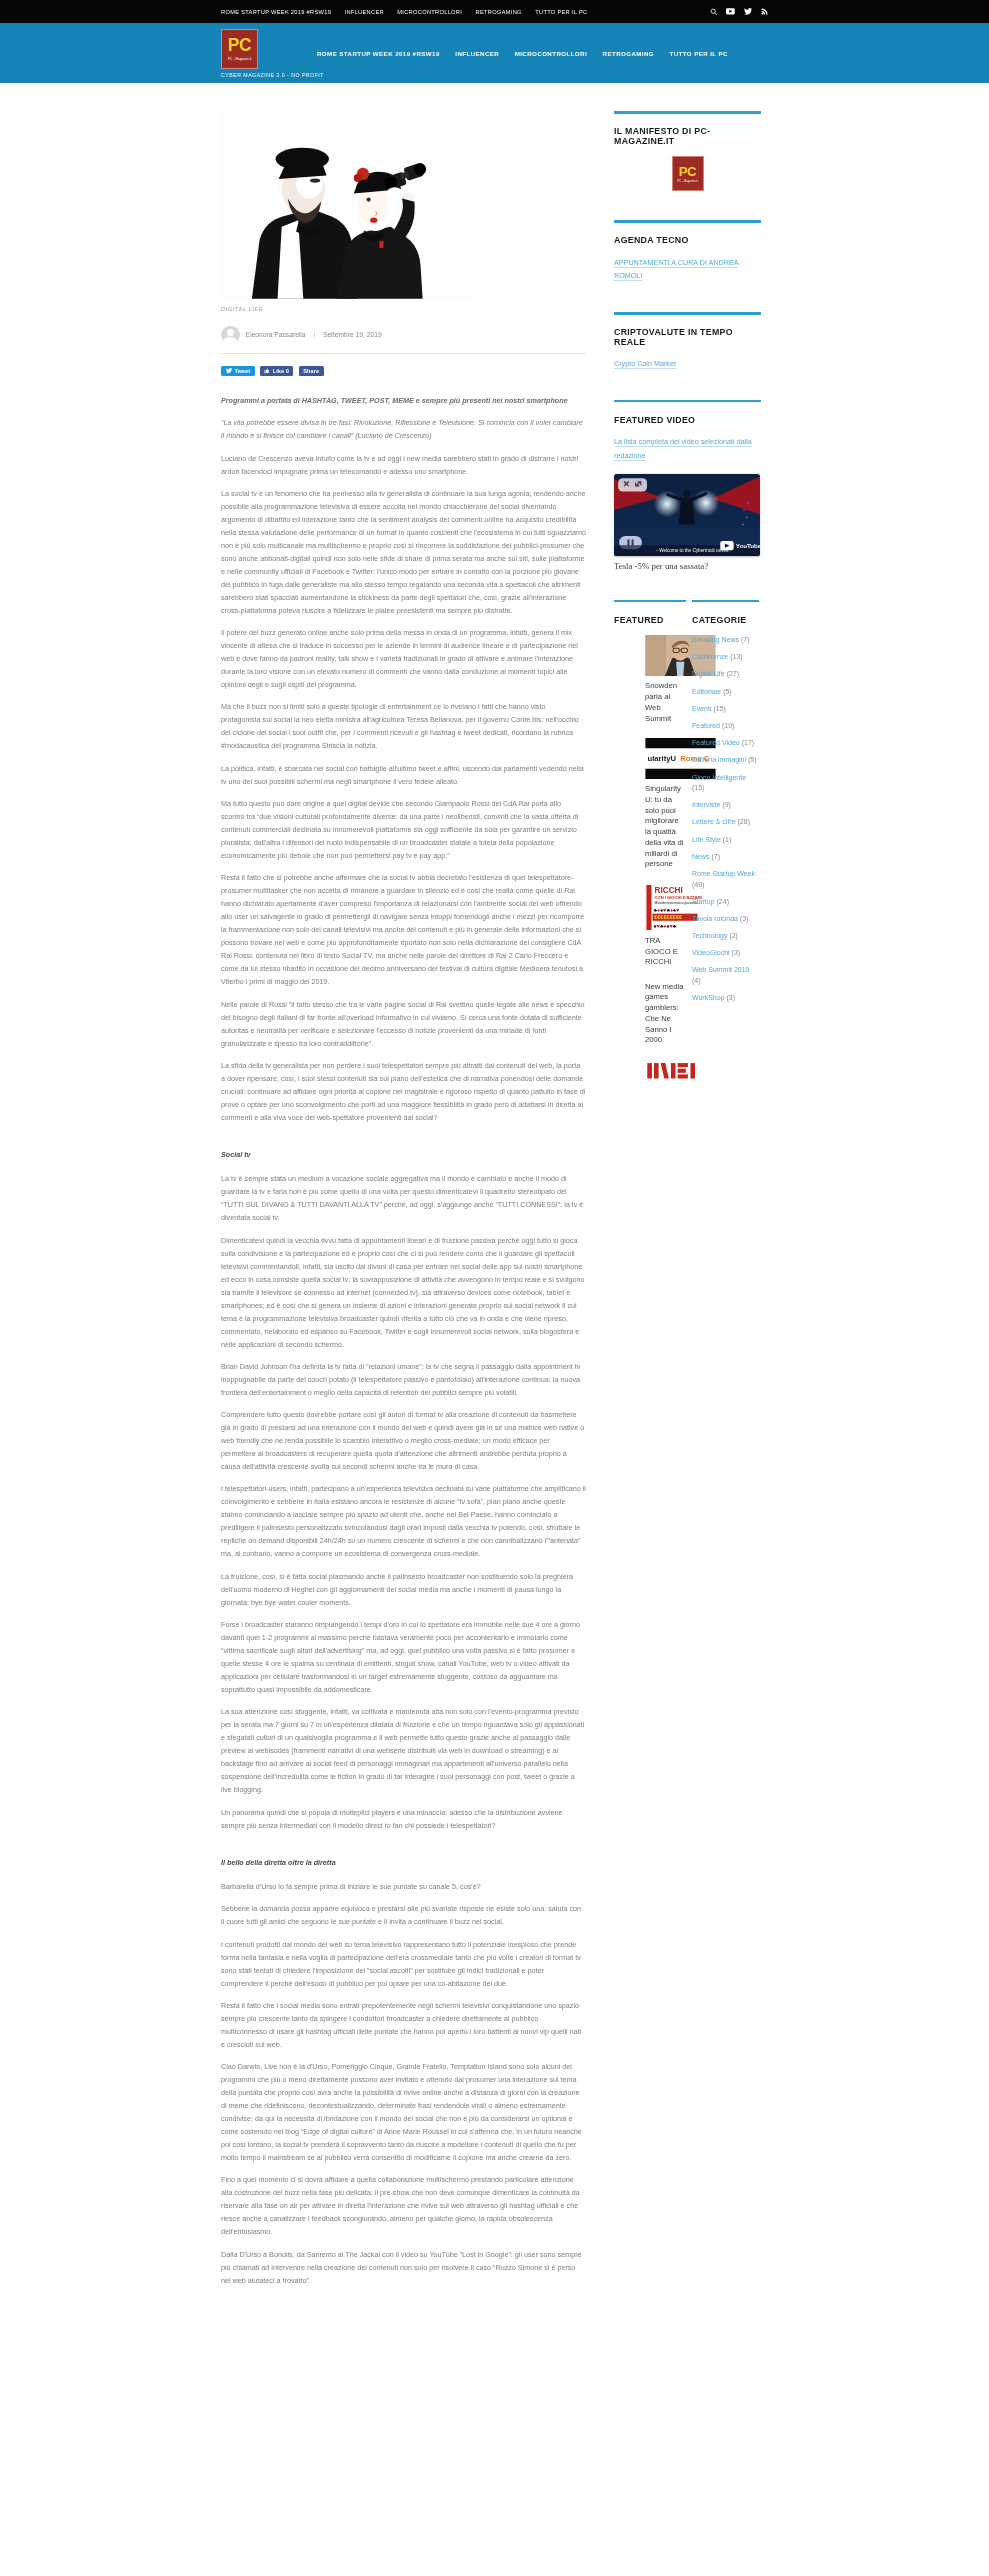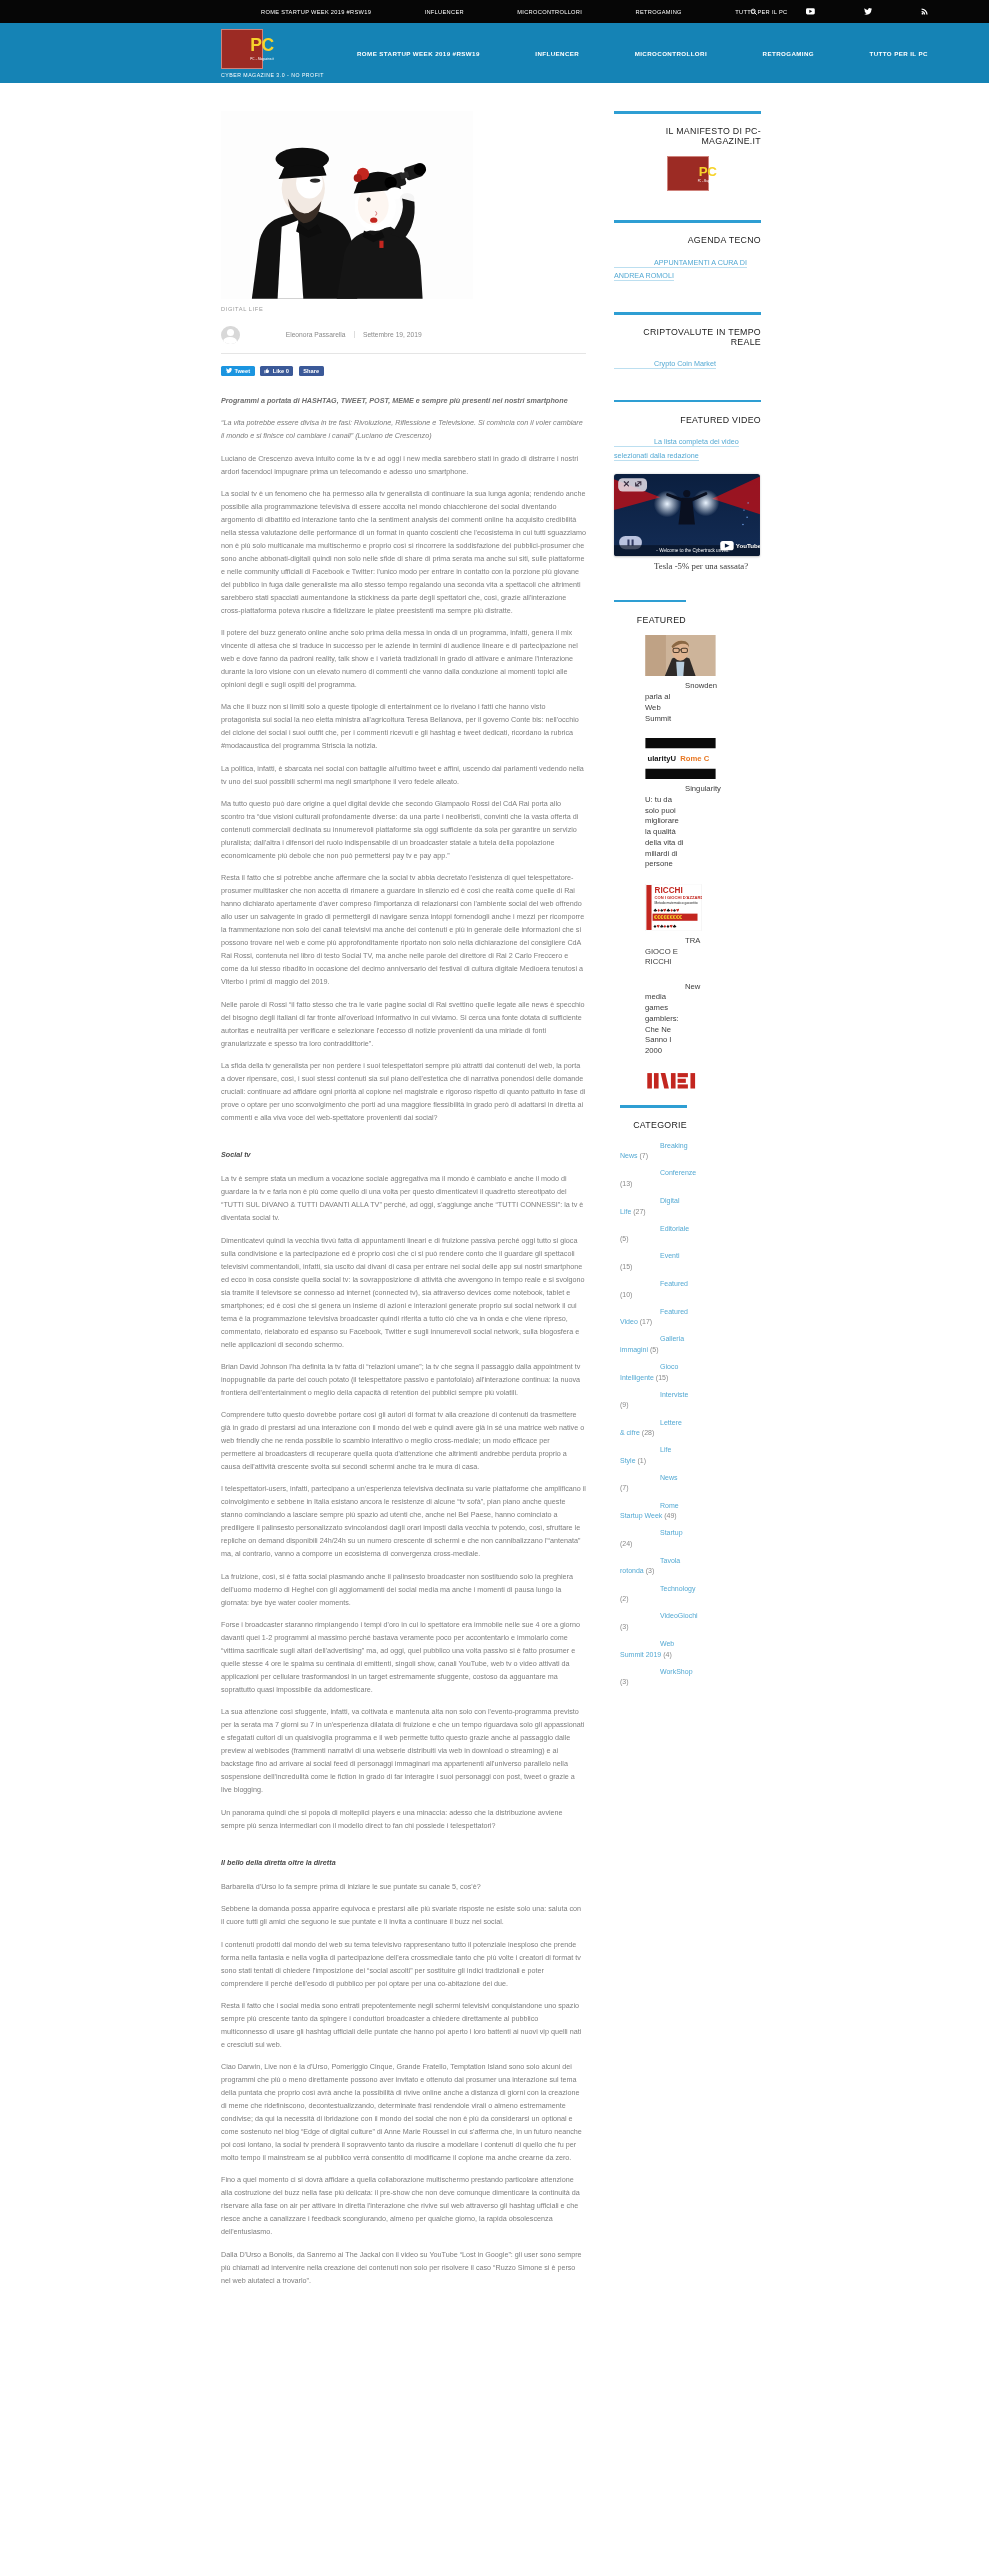--- a/index.html
+++ b/index.html
@@ -1,17 +1,17 @@
 <!DOCTYPE html>
 <html lang="it" style="font-size:8.2px"><head>
 <meta charset="utf-8">
 <style>
   * { margin:0; padding:0; box-sizing:border-box; }
   html,body { width:989px; background:#ffffff; font-family:"Liberation Sans", sans-serif; }
-  a { text-decoration:none; cursor:pointer;padding-left:40px; }
+  a { text-decoration:none; cursor:pointer; }
 
   
   .topbar { height:23px; background:#060606; display:flex; align-items:center; padding-left:221px; position:relative; }
   .topbar-menu { display:flex; gap:13.4px; }
   .topbar-menu a { color:#ffffff; font-size:5.7px; letter-spacing:0.3px; text-transform:uppercase; }
   .topbar-icons { position:absolute; left:710px; display:flex; align-items:center; gap:8.8px; }
   .topbar-icons svg { display:block; }
 
   
   .header { height:60px; background:#1583b5; position:relative; }
@@ -49,30 +49,30 @@
   .article-body { margin-top:17.5px; }
   .article-body p { color:#7d7d7d; font-size:7.2px; line-height:13px; margin-bottom:9.3px; width:365px; }
   .article-body .b-intro { font-weight:bold; font-style:italic; color:#6f6f6f; }
   .article-body .b-quote { font-style:italic; }
   .article-body .b-h3 { font-weight:bold; font-style:italic; color:#4a4a4a; margin-top:24px; margin-bottom:11.3px; }
   .article-body .b-gap { height:247px; margin:0; }
 
   
   .widget { margin-bottom:29px; }
   .widget-bar { height:2.6px; background:#2e9ed3; margin-bottom:12.4px; }
-  .widget-title { color:#1b1b1b; font-size:8.8px; font-weight:normal; letter-spacing:0.3px; text-transform:uppercase; margin-bottom:10.3px;text-align:right; }
+  .widget-title { color:#1b1b1b; font-size:8.8px; font-weight:bold; letter-spacing:0.3px; text-transform:uppercase; margin-bottom:10.3px; }
   .widget a.w-link { color:#54a9d3; font-size:7.2px; line-height:1.9; border-bottom:0.5px solid #bcdff0;margin-top:11px; }
   .w-logo-wrap { display:flex; justify-content:center; margin-top:4.1px; }
   .mini-logo { width:32px; height:35px; background:#9c2b24; border:1px solid #cf837c; display:flex; flex-direction:column; align-items:center; justify-content:center; }
   .mini-logo .logo-pc { font-size:13.4px; }
   .mini-logo .logo-sub { font-size:2.6px; margin-top:2.1px; }
   .video-frame { width:146px; height:82px; border-radius:2.6px; overflow:hidden; margin-top:11.3px; box-shadow:0 0.5px 2.1px rgba(0,0,0,.25); }
   .video-title { color:#3c3c3c; font-size:8.8px; margin-top:5px;font-family:Liberation Serif, serif; }
 
-  .side-two-col { display:flex;flex-direction:column; }
+  .side-two-col { display:flex; }
   .feat-col { width:72px; }
   .cats-col { width:67px; margin-left:6px; }
   .feat-item { margin-bottom:13.4px;margin-left:31px; }
   .feat-item svg { display:block; margin-bottom:5.2px; }
   .feat-title { color:#3c3c3c; font-size:7.7px; line-height:1.4; }
   .cats-list { list-style:none; }
   .cats-list li { margin-bottom:6.7px; font-size:7px; line-height:1.5; }
   .cats-list a { color:#54a9d3; }
   .cats-list .cnt { color:#8a8a8a; }
 </style>

